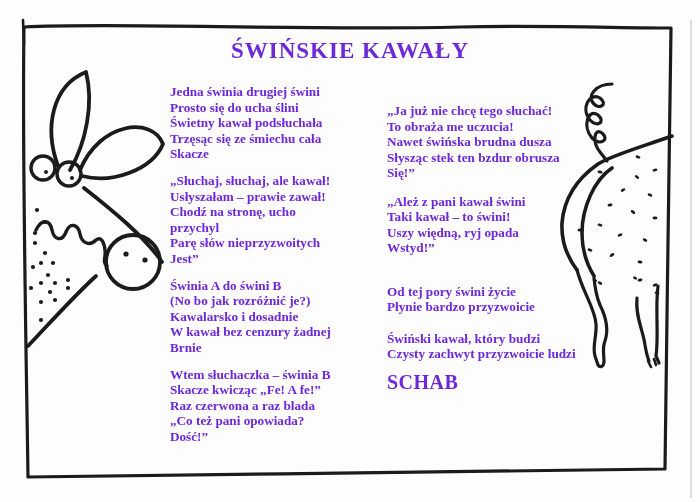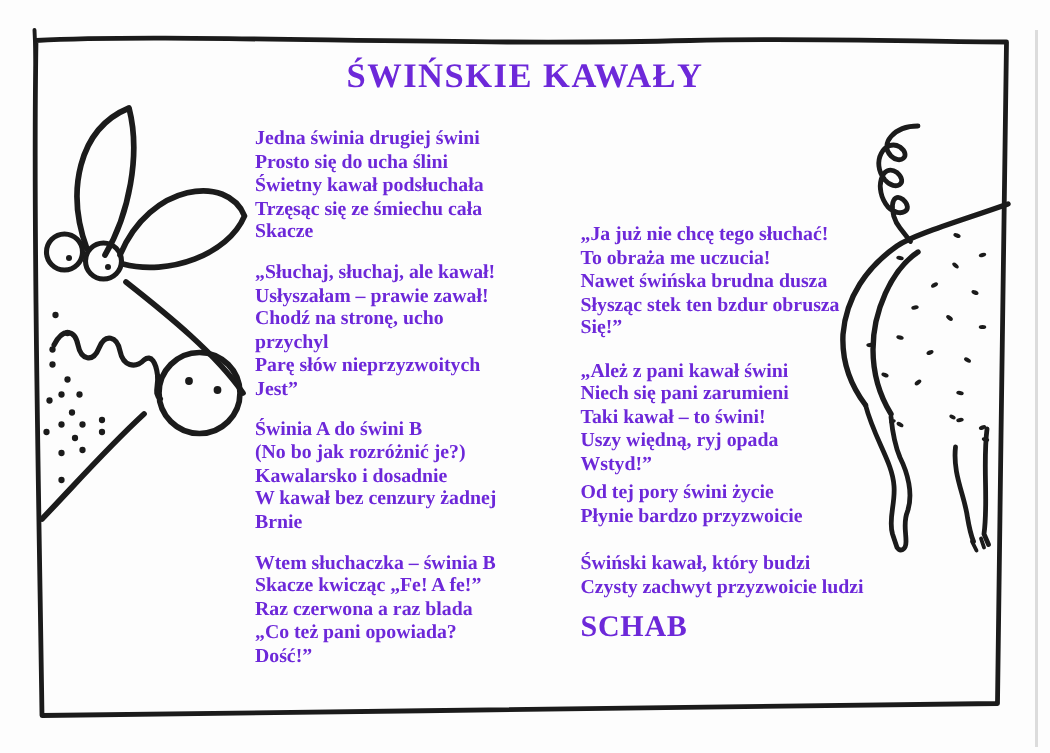--- a/index.html
+++ b/index.html
@@ -18,22 +18,22 @@
     text-align:center; font-size:23px; font-weight:bold;
     letter-spacing:1px; margin:0;
   }
   .col {
     position:absolute; font-size:13.2px; font-weight:bold;
     line-height:15.5px; white-space:nowrap;
   }
   .col-left  { left:170px; top:84px;  width:215px; }
   .col-right { left:387px; top:103px; width:230px; }
   .col-left  .stanza { margin-bottom:11.5px; }
-  .col-right .stanza-0 { margin-bottom:13px;margin-top:45px; }
-  .col-right .stanza-1 { margin-bottom:4px; }
+  .col-right .stanza-0 { margin-bottom:13px; }
+  .col-right .stanza-1 { margin-bottom:28px; }
   .col-right .stanza-2 { margin-bottom:16px; }
   .signature {
     margin-top:13px; font-size:20px; font-weight:bold; letter-spacing:0.5px;
   }
   .artifact {
     position:absolute; left:690px; top:20px; width:2px; height:478px;
     background:#dcdcdc;
   }
 </style>
 </head>
@@ -186,21 +186,20 @@
   <div class="col col-right">
     <div class="stanza stanza-0">
         <div class="poem-line">„Ja już nie chcę tego słuchać!</div>
         <div class="poem-line">To obraża me uczucia!</div>
         <div class="poem-line">Nawet świńska brudna dusza</div>
         <div class="poem-line">Słysząc stek ten bzdur obrusza</div>
         <div class="poem-line">Się!”</div>
       </div>
     <div class="stanza stanza-1">
         <div class="poem-line">„Ależ z pani kawał świni</div>
-        <div class="poem-line">Niech się pani zarumieni</div>
         <div class="poem-line">Taki kawał – to świni!</div>
         <div class="poem-line">Uszy więdną, ryj opada</div>
         <div class="poem-line">Wstyd!”</div>
       </div>
     <div class="stanza stanza-2">
         <div class="poem-line">Od tej pory świni życie</div>
         <div class="poem-line">Płynie bardzo przyzwoicie</div>
       </div>
     <div class="stanza stanza-3">
         <div class="poem-line">Świński kawał, który budzi</div>

